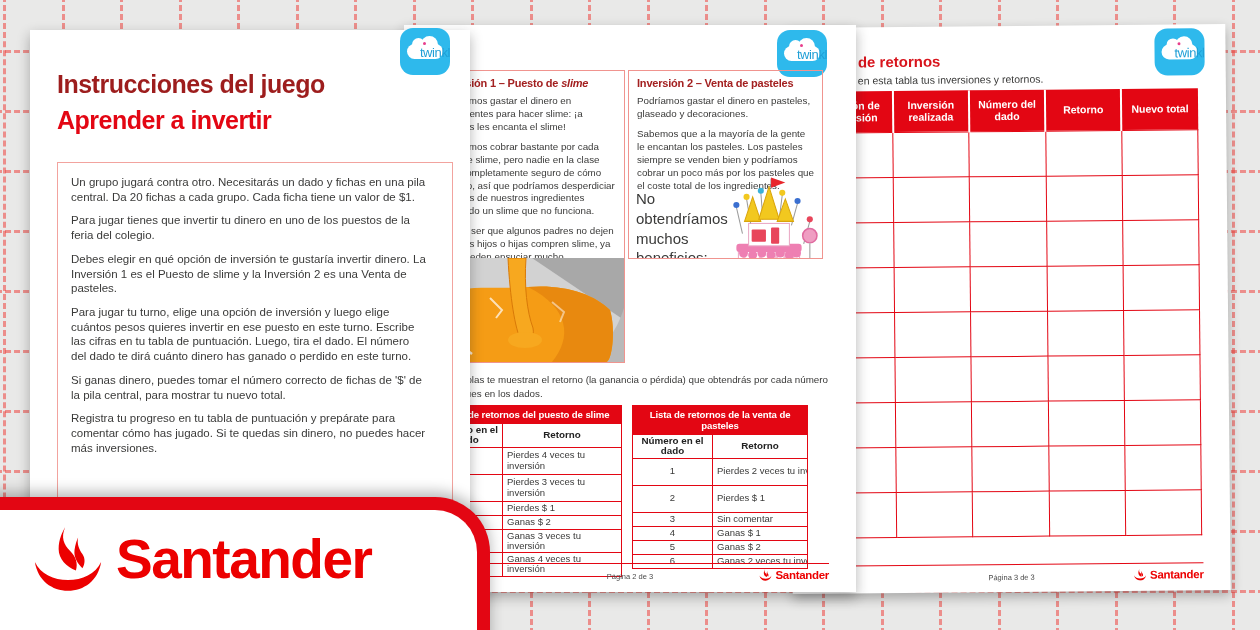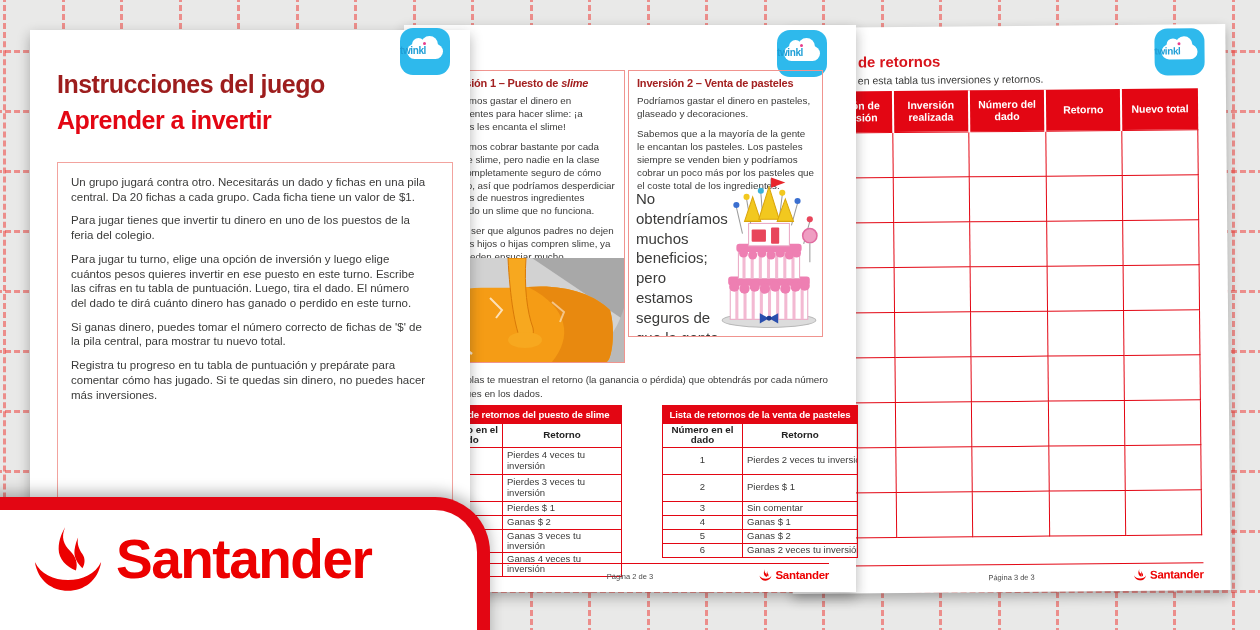--- a/index.html
+++ b/index.html
@@ -14,43 +14,43 @@
   .page{position:absolute;background:#fff;box-shadow:0 5px 12px rgba(30,30,30,.33);}
   #page-left{left:30px;top:30px;width:440px;height:575px;z-index:30;}
   #page-mid{left:404px;top:25px;width:452px;height:567px;z-index:20;}
   #page-right{left:790px;top:26px;width:438px;height:566px;z-index:10;transform:rotate(-0.55deg);}
 
   
   .twinkl{position:absolute;width:50px;height:47px;background:#2eb9ec;border-radius:13px;}
   .twinkl .cloud{position:absolute;left:7px;top:16px;width:36px;height:15px;background:#fff;border-radius:8px;}
   .twinkl .cloud:before{content:"";position:absolute;left:5px;top:-6px;width:13px;height:13px;background:#fff;border-radius:50%;}
   .twinkl .cloud:after{content:"";position:absolute;right:5px;top:-8px;width:17px;height:17px;background:#fff;border-radius:50%;}
-  .twinkl .tw-txt{position:absolute;left:0;right:0;top:17px;text-align:left;
-        font-size:10px;font-weight:bold;color:#1f9fd6;letter-spacing:-.4px;z-index:2;}
+  .twinkl .tw-txt{position:absolute;left:0;right:0;top:17px;text-align:right;
+        font-size:13px;font-weight:normal;color:#1f9fd6;letter-spacing:-.4px;z-index:2;}
   .twinkl .tw-dot{position:absolute;left:23px;top:14px;width:3px;height:3px;border-radius:50%;background:#e83e8c;z-index:3;}
 
   
   .t1{position:absolute;left:27px;top:40px;font-size:25px;font-weight:bold;color:#9d1d1d;letter-spacing:-.5px;}
   .t2{position:absolute;left:27px;top:76px;font-size:25px;font-weight:bold;color:#e30613;letter-spacing:-.5px;}
   .rules-box{position:absolute;left:27px;top:132px;width:396px;height:441px;border:1px solid #f2a39e;padding:12px 13px;overflow:hidden;}
   .rules-box p{margin:0 12px 9px 0;font-size:11.5px;line-height:1.28;}
 
   
   .inv-box{position:absolute;border:1px solid #f0948f;padding:6px 8px;overflow:hidden;}
   #inv1{left:27px;top:45px;width:194px;height:293px;}
-  #inv2{left:224px;top:45px;width:195px;height:267px;}
+  #inv2{left:224px;top:45px;width:195px;height:189px;}
   .inv-box h3{margin:0 0 6px 0;font-size:11px;font-weight:bold;color:#a32020;letter-spacing:-.2px;}
   .inv-box p{margin:0 0 7px 0;font-size:9.8px;line-height:1.32;}
   .side-note{position:absolute;left:7px;top:118px;width:88px;font-size:15px;line-height:1.32;}
   .slime-img{position:absolute;left:0;bottom:0;width:192px;height:104px;display:block;}
   .cake-img{position:absolute;right:2px;top:104px;width:102px;height:156px;display:block;}
   .tables-intro{position:absolute;left:27px;top:348px;width:402px;font-size:9.8px;line-height:1.38;margin:0;}
   .ret-wrap{position:absolute;top:380px;}
   #rt-slime{left:27px;width:191px;}
-  #rt-cakes{left:228px;width:196px;margin-left:30px;}
+  #rt-cakes{left:228px;width:176px;}
   .rt-head{background:#e30613;color:#fff;font-size:9.6px;font-weight:bold;text-align:center;
            padding:3px 0;border:1px solid #e30613;border-bottom:none;letter-spacing:-.1px;}
   table.rt{border-collapse:collapse;width:100%;table-layout:fixed;}
   table.rt th,table.rt td{border:1px solid #e30613;}
   table.rt th{font-size:9.8px;font-weight:bold;color:#222;text-align:center;height:23px;line-height:1.05;padding:1px;}
   table.rt td{font-size:9.5px;padding:1px 4px;line-height:1.08;vertical-align:middle;}
   table.rt td:first-child{text-align:center;}
   table.rt tbody tr:nth-child(1) td,table.rt tbody tr:nth-child(2) td{height:27px;}
   table.rt tbody tr:nth-child(n+3) td{height:14px;}
   #rt-cakes table.rt td:nth-child(2){white-space:nowrap;overflow:hidden;}
@@ -434,20 +434,21 @@
     <div class="twinkl" style="right:20px;top:-2px;">
       <span class="cloud"></span>
       <span class="tw-txt">twinkl</span>
       <span class="tw-dot"></span>
     </div>
     <div class="t1">Instrucciones del juego</div>
     <div class="t2">Aprender a invertir</div>
     <div class="rules-box">
         <p>Un grupo jugará contra otro. Necesitarás un dado y fichas en una pila central. Da 20 fichas a cada grupo. Cada ficha tiene un valor de $1.</p>
         <p>Para jugar tienes que invertir tu dinero en uno de los puestos de la feria del colegio.</p>
+        <p>Debes elegir en qué opción de inversión te gustaría invertir dinero. La Inversión 1 es el Puesto de slime y la Inversión 2 es una Venta de pasteles.</p>
         <p>Para jugar tu turno, elige una opción de inversión y luego elige cuántos pesos quieres invertir en ese puesto en este turno. Escribe las cifras en tu tabla de puntuación. Luego, tira el dado. El número del dado te dirá cuánto dinero has ganado o perdido en este turno.</p>
         <p>Si ganas dinero, puedes tomar el número correcto de fichas de '$' de la pila central, para mostrar tu nuevo total.</p>
         <p>Registra tu progreso en tu tabla de puntuación y prepárate para comentar cómo has jugado. Si te quedas sin dinero, no puedes hacer más inversiones.</p>
       </div>
   </div>
 
   <div id="banner">
     <div class="row">
       <svg viewBox="0 0 100 92">
         <path fill="#ec0000" d="M4,50 C8,76 28,90 50,90 C72,90 92,76 96,50 C88,67 70,75 50,75 C30,75 12,67 4,50 Z"></path>

